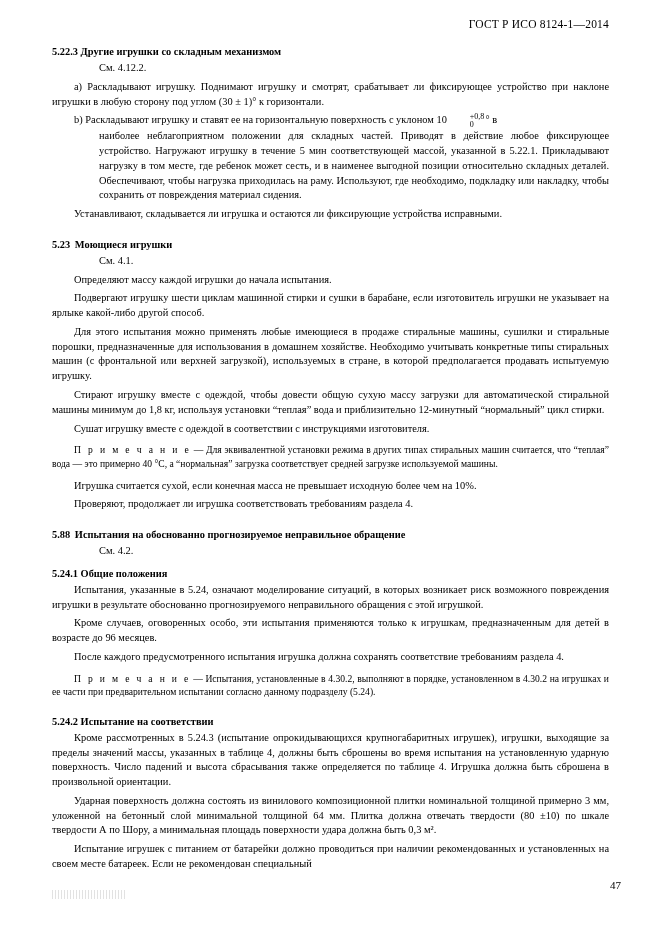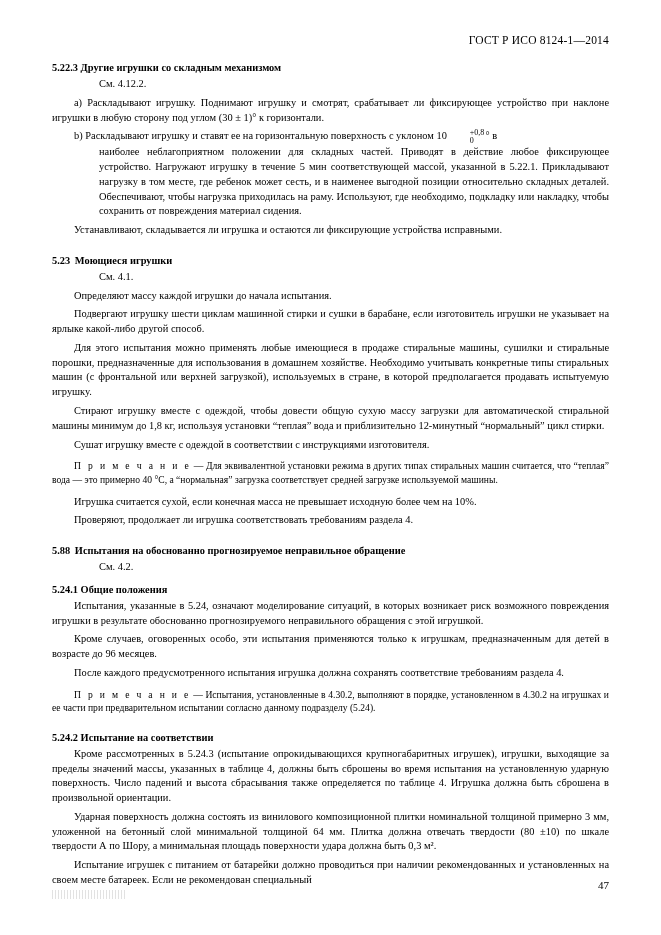--- a/index.html
+++ b/index.html
@@ -12,21 +12,21 @@
     height: 935px;
     font-family: "Liberation Serif", serif;
     color: #000000;
     position: relative;
   }
   .page {
     position: relative;
     width: 661px;
     height: 935px;
     box-sizing: border-box;
-    padding: 34px 52px 0 52px;
+    padding: 18px 52px 0 52px;
   }
   .header {
     text-align: right;
     font-family: "Liberation Serif", serif;
     font-size: 11.5px;
     letter-spacing: 0.2px;
     margin-bottom: 16px;
   }
   .sec-head {
     font-weight: bold;
@@ -69,21 +69,21 @@
     vertical-align: -0.45em;
     font-size: 8px;
     line-height: 1;
     text-align: left;
     margin: 0 1px;
   }
   .frac .top { display: block; }
   .frac .bot { display: block; }
   .pagenum {
     position: absolute;
-    right: 52px;
+    right: 40px;
     bottom: 44px;
     font-size: 11px;
     font-family: "Liberation Serif", serif;
   }
   .barcode {
     position: absolute;
     left: 52px;
     bottom: 36px;
     width: 74px;
     height: 9px;

